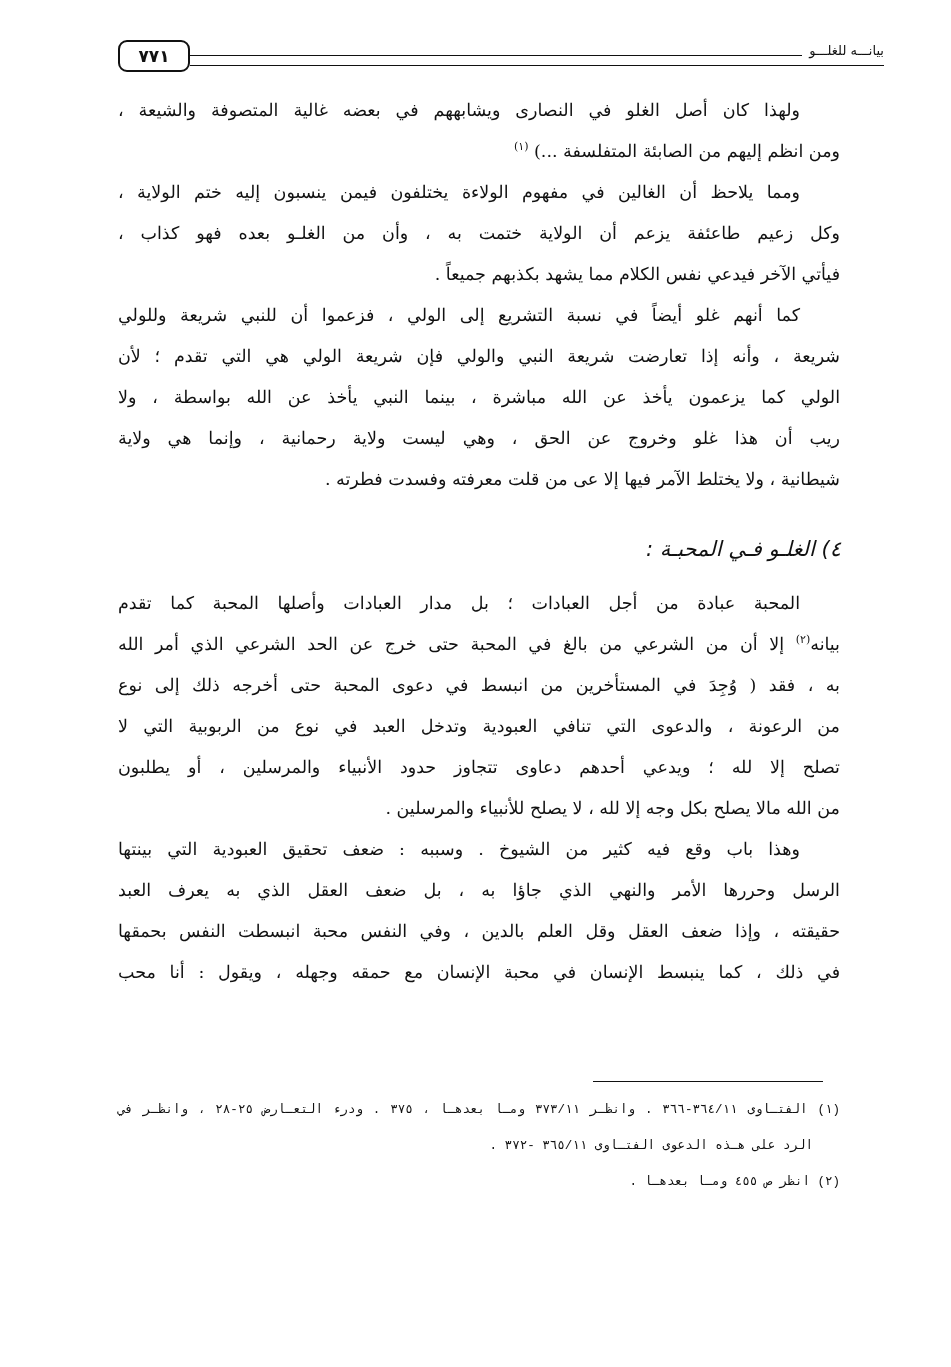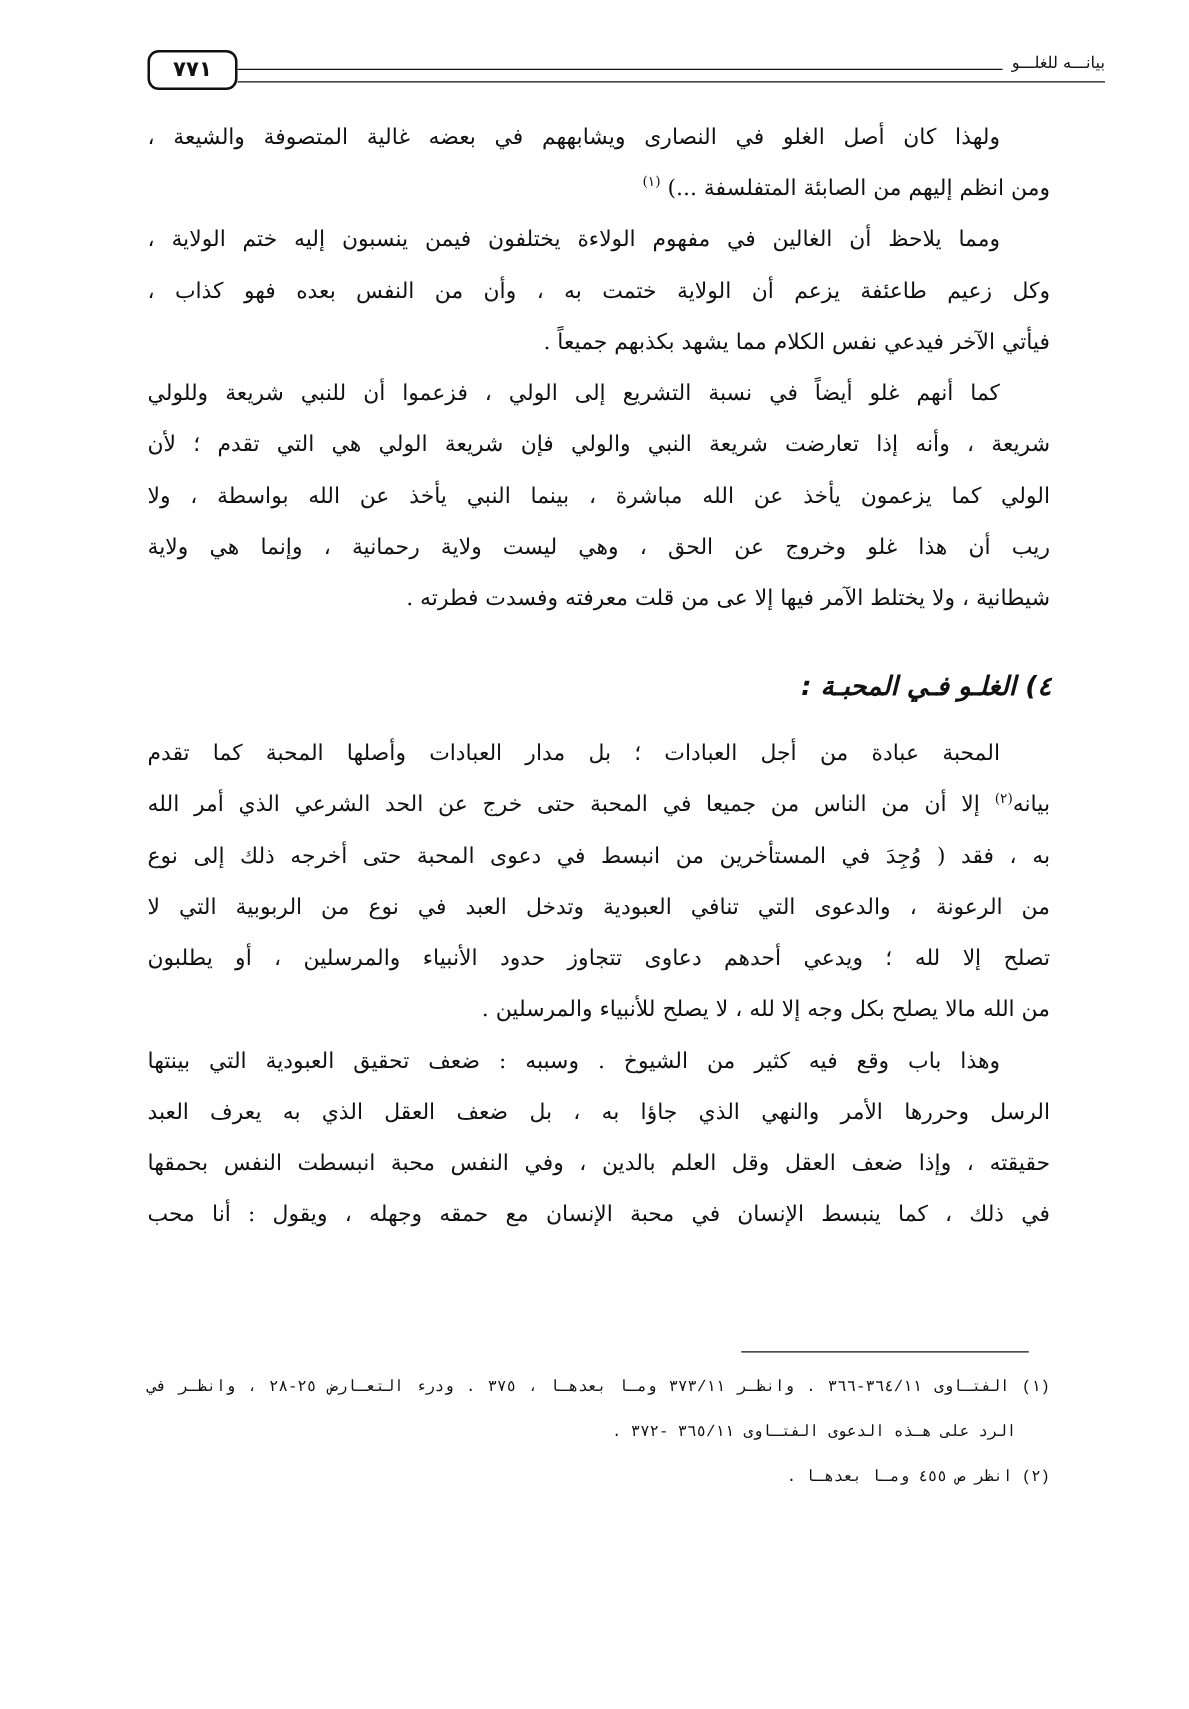--- a/index.html
+++ b/index.html
@@ -18,21 +18,21 @@
               font-size: 13px; }
 
     .body-text { position: absolute; top: 90px; right: 111px; width: 722px; }
     .line { height: 41px; line-height: 41px; font-size: 17.5px; white-space: nowrap;
             text-align: justify; text-align-last: justify; }
     .line.last { text-align-last: right; }
     .line.indent { padding-right: 40px; }
     .sup { font-size: 11px; vertical-align: super; line-height: 0; }
 
     .heading { position: absolute; top: 537px; right: 110px; font-family: "DejaVu Sans", sans-serif;
-               font-size: 21px; font-weight: bold; font-style: italic; }
+               font-size: 21px; font-weight: normal; font-style: italic; }
 
     .body2 { position: absolute; top: 583px; right: 111px; width: 722px; }
 
     .fn-rule { position: absolute; top: 1081px; right: 128px; width: 230px; border-top: 1.5px solid #111; }
     .footnotes { position: absolute; top: 1095px; right: 111px; width: 722px;
                  font-family: Liberation Mono, monospace; font-size: 12.5px; }
     .fn-line { height: 36px; line-height: 30px; white-space: nowrap; }
     .fn-line.just { text-align: justify; text-align-last: justify; }
     .fn-line.cont { padding-right: 27px; }
   </style>
@@ -47,34 +47,34 @@
     </div>
     <div class="hline1"></div>
     <div class="hline2"></div>
     <div class="htitle">بيانـــه للغلـــو</div>
   </div>
 
   <div class="body-text">
     <div class="line indent">ولهذا كان أصل الغلو في النصارى ويشابههم في بعضه غالية المتصوفة والشيعة ،</div>
     <div class="line last"><span>ومن انظم إليهم من الصابئة المتفلسفة ...)</span> <span class="sup">(١)</span></div>
     <div class="line indent">ومما يلاحظ أن الغالين في مفهوم الولاءة يختلفون فيمن ينسبون إليه ختم الولاية ،</div>
-    <div class="line">وكل زعيم طاعئفة يزعم أن الولاية ختمت به ، وأن من النفس بعده فهو كذاب ،</div>
+    <div class="line">وكل زعيم طاعئفة يزعم أن الولاية ختمت به ، وأن من الغلـو بعده فهو كذاب ،</div>
     <div class="line last">فيأتي الآخر فيدعي نفس الكلام مما يشهد بكذبهم جميعاً .</div>
     <div class="line indent">كما أنهم غلو أيضاً في نسبة التشريع إلى الولي ، فزعموا أن للنبي شريعة وللولي</div>
     <div class="line">شريعة ، وأنه إذا تعارضت شريعة النبي والولي فإن شريعة الولي هي التي تقدم ؛ لأن</div>
     <div class="line">الولي كما يزعمون يأخذ عن الله مباشرة ، بينما النبي يأخذ عن الله بواسطة ، ولا</div>
     <div class="line">ريب أن هذا غلو وخروج عن الحق ، وهي ليست ولاية رحمانية ، وإنما هي ولاية</div>
     <div class="line last">شيطانية ، ولا يختلط الآمر فيها إلا عى من قلت معرفته وفسدت فطرته .</div>
   </div>
 
   <div class="heading">٤) الغلـو فـي المحبـة :</div>
 
   <div class="body2">
     <div class="line indent">المحبة عبادة من أجل العبادات ؛ بل مدار العبادات وأصلها المحبة كما تقدم</div>
-    <div class="line"><span>بيانه</span><span class="sup">(٢)</span> <span>إلا أن من الناس من جميعا في المحبة حتى خرج عن الحد الشرعي الذي أمر الله</span></div>
+    <div class="line"><span>بيانه</span><span class="sup">(٢)</span> <span>إلا أن من الشرعي من بالغ في المحبة حتى خرج عن الحد الشرعي الذي أمر الله</span></div>
     <div class="line">به ، فقد ( وُجِدَ في المستأخرين من انبسط في دعوى المحبة حتى أخرجه ذلك إلى نوع</div>
     <div class="line">من الرعونة ، والدعوى التي تنافي العبودية وتدخل العبد في نوع من الربوبية التي لا</div>
     <div class="line">تصلح إلا لله ؛ ويدعي أحدهم دعاوى تتجاوز حدود الأنبياء والمرسلين ، أو يطلبون</div>
     <div class="line last">من الله مالا يصلح بكل وجه إلا لله ، لا يصلح للأنبياء والمرسلين .</div>
     <div class="line indent">وهذا باب وقع فيه كثير من الشيوخ . وسببه : ضعف تحقيق العبودية التي بينتها</div>
     <div class="line">الرسل وحررها الأمر والنهي الذي جاؤا به ، بل ضعف العقل الذي به يعرف العبد</div>
     <div class="line">حقيقته ، وإذا ضعف العقل وقل العلم بالدين ، وفي النفس محبة انبسطت النفس بحمقها</div>
     <div class="line">في ذلك ، كما ينبسط الإنسان في محبة الإنسان مع حمقه وجهله ، ويقول : أنا محب</div>
   </div>
 

